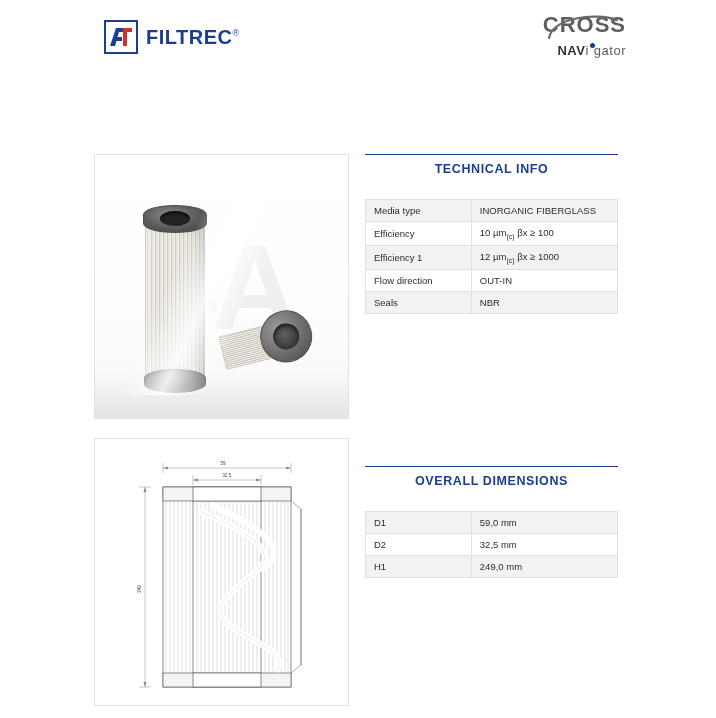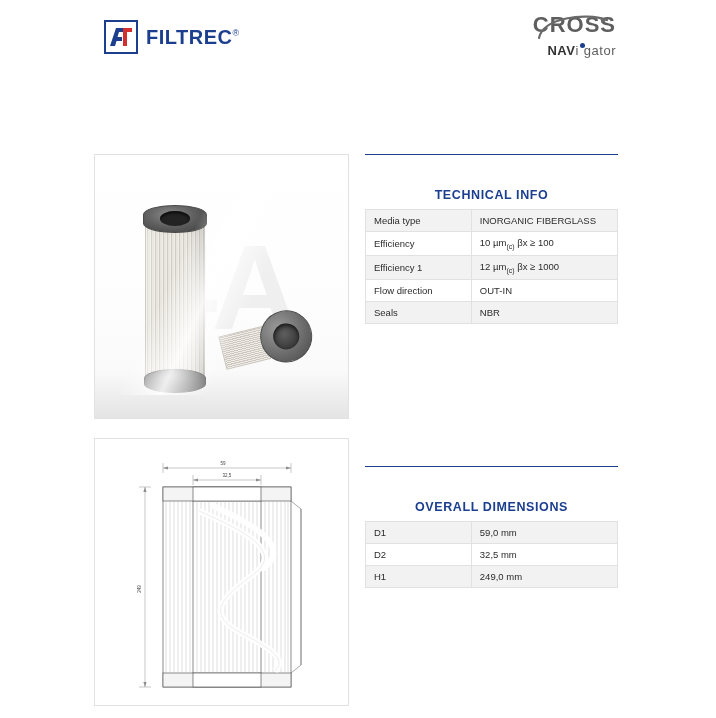--- a/index.html
+++ b/index.html
@@ -44,21 +44,21 @@
     position: relative;
   }
   .filtrec-word .reg {
     font-size: 9px;
     vertical-align: super;
     font-weight: normal;
   }
 
   .logo-cross {
     position: absolute;
-    right: 100px; top: 14px;
+    right: 90px; top: 14px;
     text-align: left;
     line-height: 1;
   }
   .cross-word {
     font-size: 22px;
     font-weight: bold;
     letter-spacing: 1px;
     color: #5e5e5e;
   }
   .nav-word {
@@ -223,33 +223,33 @@
     background: linear-gradient(115deg, rgba(255,255,255,0) 35%, rgba(255,255,255,0.85) 46%, rgba(255,255,255,0) 58%);
     pointer-events: none;
   }
 
   
   .section {
     position: absolute;
   }
   .section-head {
     border-top: 1.5px solid #1b3e8f;
-    padding-top: 30px;
+    padding-top: 4px;
     text-align: center;
   }
   .section-title {
     font-size: 12.5px;
     font-weight: bold;
     color: #1b3e8f;
     letter-spacing: 0.6px;
   }
   table.spec {
     width: 100%;
     border-collapse: collapse;
-    margin-top: 6px;
+    margin-top: 22px;
     font-size: 9.5px;
   }
   table.spec td {
     border: 1px solid #e1e1e1;
     padding: 5px 8px;
     height: 21px;
     vertical-align: middle;
     color: #2b2b2b;
   }
   table.spec td.k { width: 42%; }

